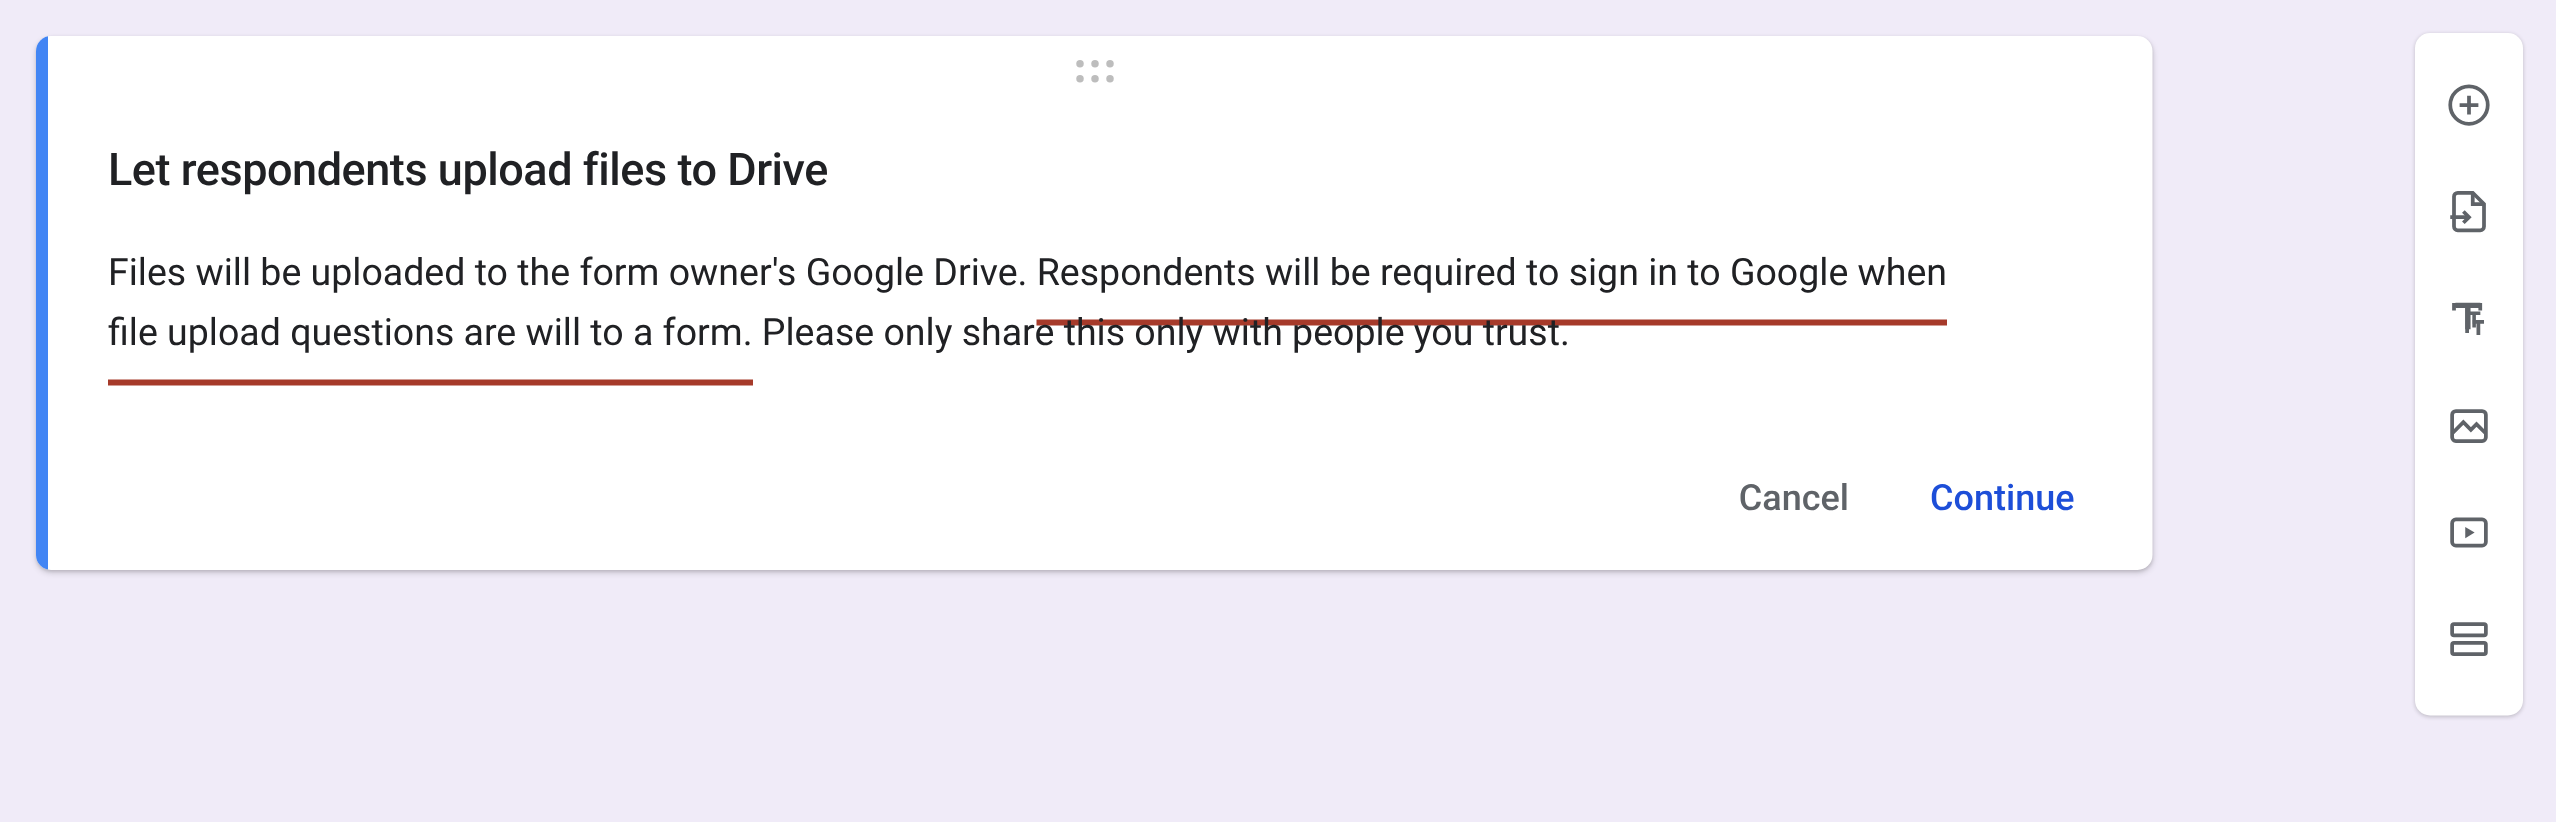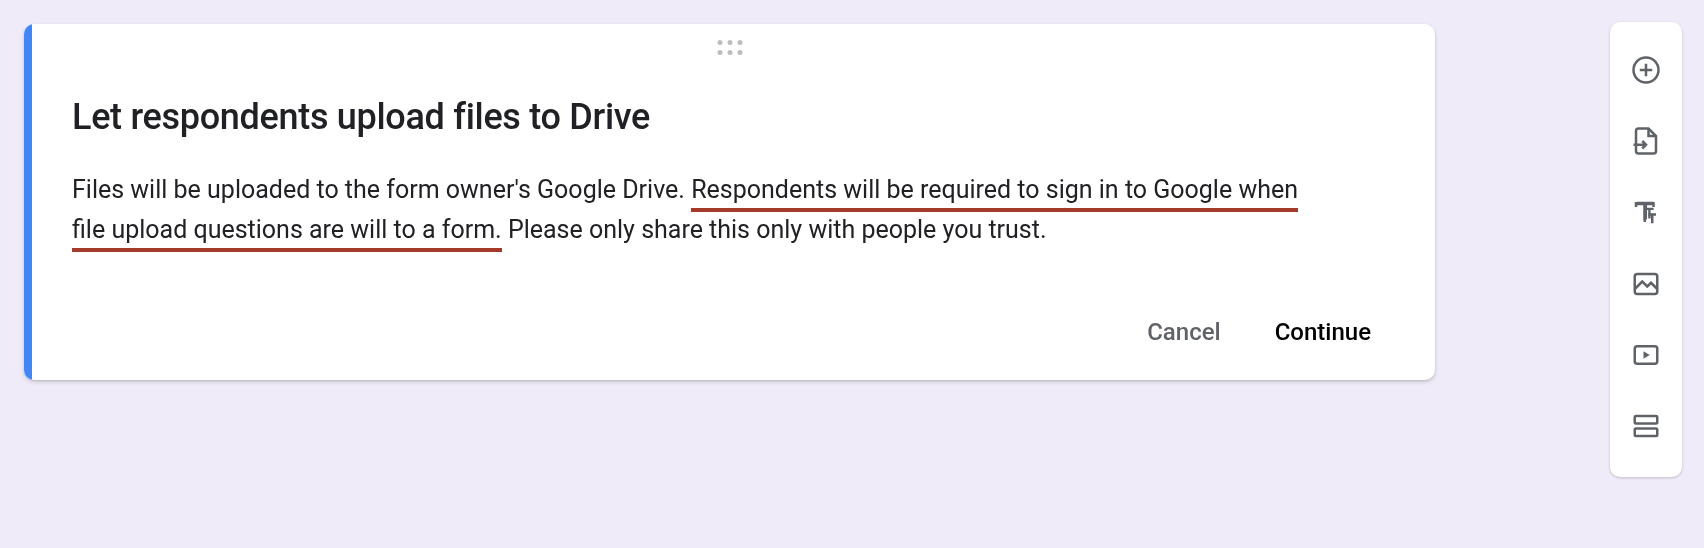--- a/index.html
+++ b/index.html
@@ -47,58 +47,58 @@
     .drag-dot {
       width: 5px;
       height: 5px;
       background: #bdbdbd;
       border-radius: 50%;
     }
     .card-content {
       padding: 72px 48px 36px 48px;
     }
     .card-title {
-      font-size: 36px;
+      font-size: 30px;
       font-weight: 500;
       color: #202124;
       margin-bottom: 32px;
       letter-spacing: -0.3px;
     }
     .card-body {
       font-size: 25px;
       color: #202124;
       line-height: 1.6;
       font-weight: 400;
     }
     .underline-segment {
       border-bottom: 4px solid #a63a2a;
-      padding-bottom: 4px;
+      padding-bottom: 16px;
     }
     .card-actions {
       position: absolute;
       bottom: 26px;
-      right: 52px;
+      right: 40px;
       display: flex;
       gap: 30px;
       align-items: center;
     }
     .btn {
       font-size: 24px;
       font-weight: 500;
       background: none;
       border: none;
       cursor: pointer;
       padding: 8px 12px;
       font-family: inherit;
     }
     .btn-cancel {
       color: #5f6368;
     }
     .btn-continue {
-      color: #000000;
+      color: #1d4ed8;
     }
     .sidebar {
       position: absolute;
       right: 22px;
       top: 22px;
       width: 72px;
       height: 455px;
       background: #fff;
       border-radius: 10px;
       box-shadow: 0 1px 3px rgba(0,0,0,0.2);

